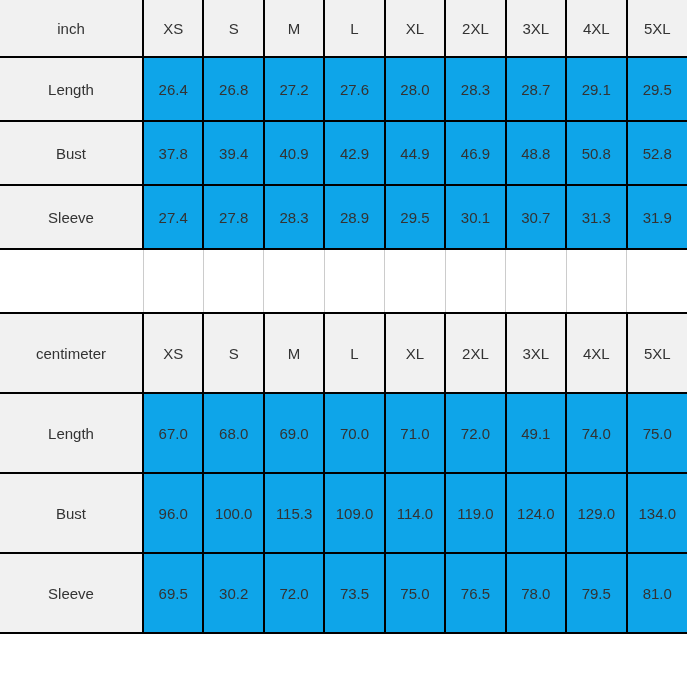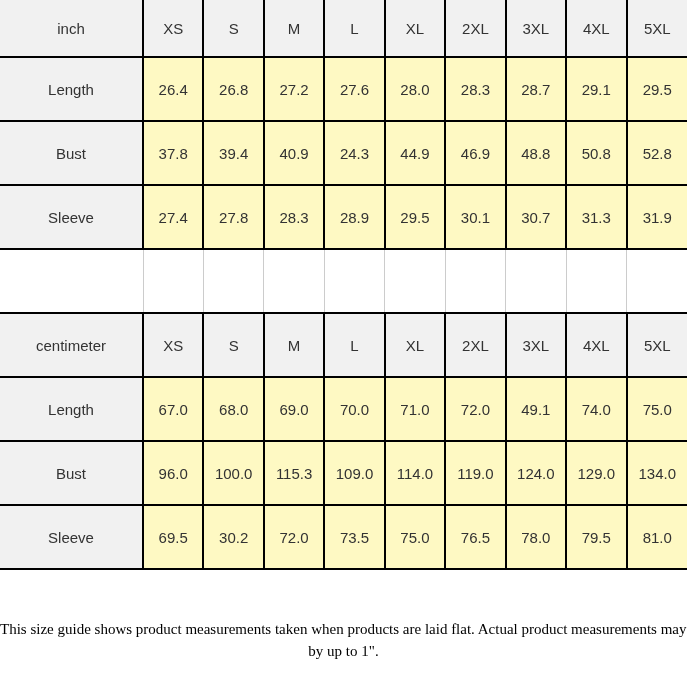--- a/index.html
+++ b/index.html
@@ -21,30 +21,30 @@
     border: 2px solid #000000;
     text-align: center;
     vertical-align: middle;
     font-size: 15px;
     font-weight: 400;
     color: #333333;
     padding: 0;
     overflow: hidden;
   }
   .size-table th { background: #f1f1f1; }
-  .size-table td { background: #fef9c3; }
+  .size-table td { background: #0ea5e9; }
 
   
   .size-table tr > *:first-child { border-left: none; }
   .size-table tr > *:last-child  { border-right: none; }
   #table-inch tr.head-row > * { border-top: none; }
 
   #table-inch tr { height: 64px; }
   #table-inch tr.head-row { height: 57px; }
-  #table-cm tr { height: 64px; padding-left: 20px; }
+  #table-cm tr { height: 80px; padding-left: 20px; }
 
   
   .gap-table td {
     border-right: 1px solid #cccccc;
     background: #ffffff;
     padding: 0;
   }
   .gap-table td:last-child { border-right: none; }
   .gap-table tr { height: 62px; }
 
@@ -91,21 +91,21 @@
         <td>28.3</td>
         <td>28.7</td>
         <td>29.1</td>
         <td>29.5</td>
       </tr>
       <tr>
         <th>Bust</th>
         <td>37.8</td>
         <td>39.4</td>
         <td>40.9</td>
-        <td>24.3</td>
+        <td>42.9</td>
         <td>44.9</td>
         <td>46.9</td>
         <td>48.8</td>
         <td>50.8</td>
         <td>52.8</td>
       </tr>
       <tr>
         <th>Sleeve</th>
         <td>27.4</td>
         <td>27.8</td>

